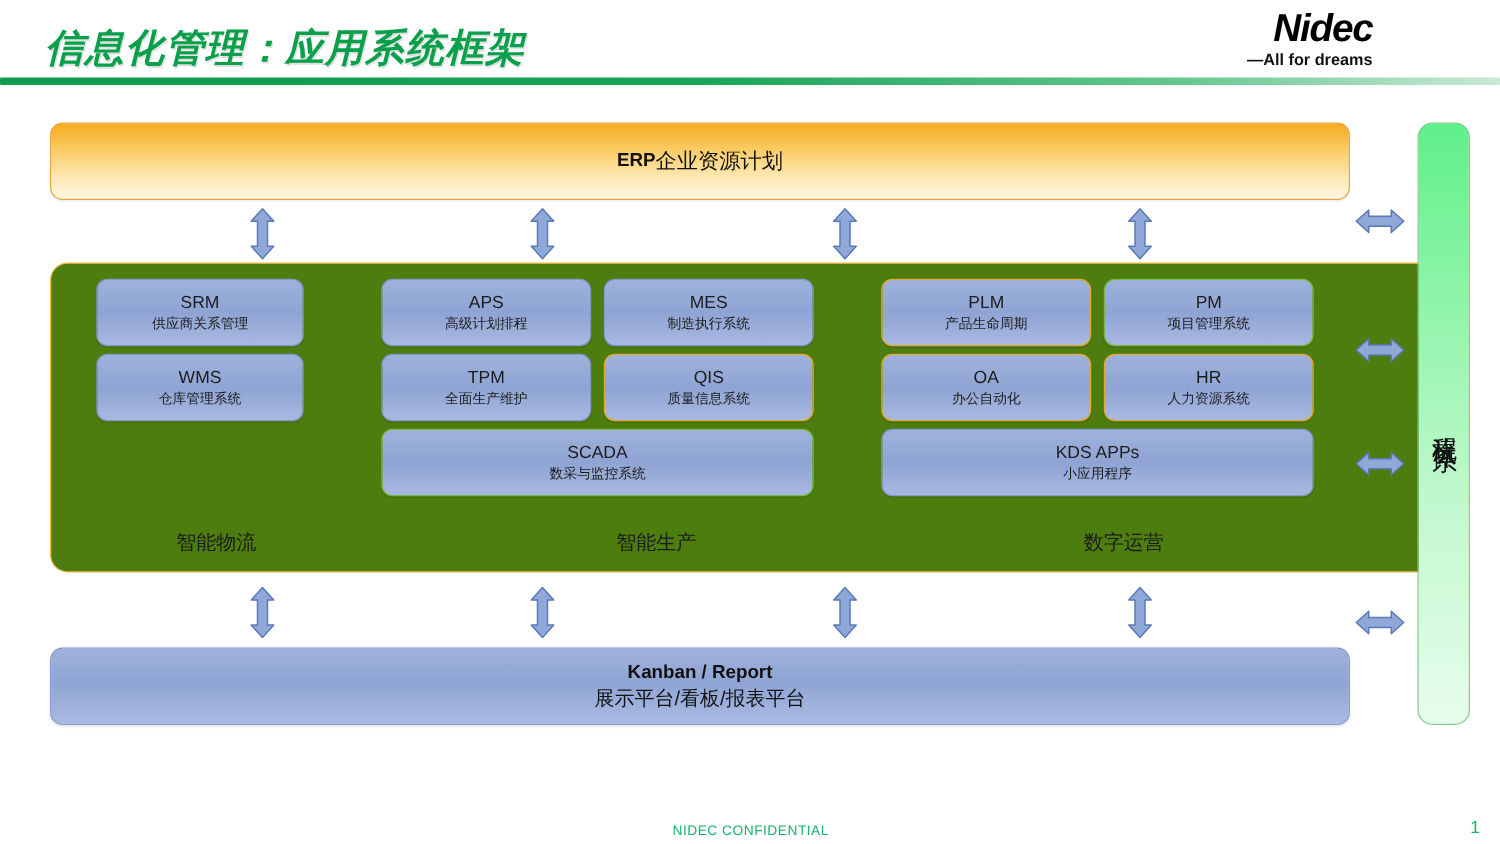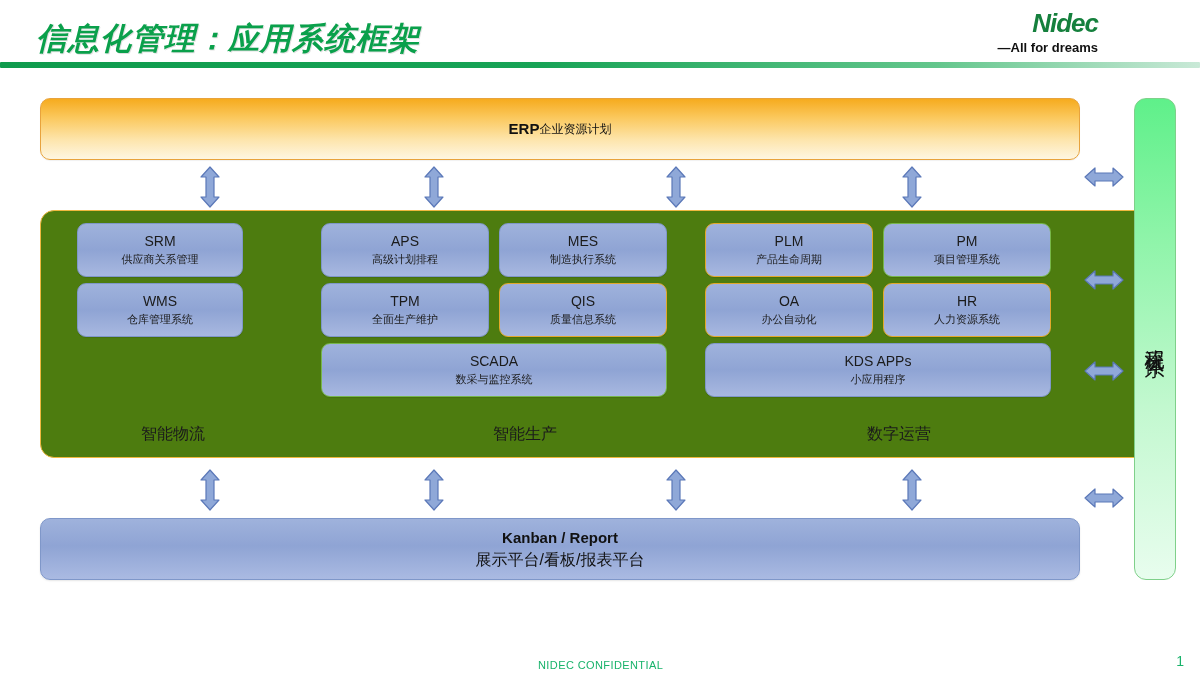--- a/index.html
+++ b/index.html
@@ -20,48 +20,48 @@
     text-shadow: 1px 1px 0 rgba(0,0,0,0.12);
   }
   .hrule {
     position: absolute; left: 0; top: 62px; width: 1200px; height: 6px;
     background: linear-gradient(to right, #0f9b4d 0%, #17a356 45%, #63c68c 78%, #c9e9d7 100%);
     border-radius: 1px;
   }
   .logo { position: absolute; right: 10px; top: 4px; width: 170px; height: 58px; }
   .logo-word {
     position: absolute; right: 8px; top: 0px;
-    font-size: 26px; font-weight: bold; font-style: italic;
-    color: #15803d; letter-spacing: -1px; line-height: 38px;
+    font-size: 31px; font-weight: bold; font-style: italic;
+    color: #000000; letter-spacing: -1px; line-height: 38px;
   }
   .logo-tag {
     position: absolute; right: 8px; top: 36px;
     font-size: 13px; font-weight: bold; color: #111; white-space: nowrap;
   }
 
   
   .erp {
     position: absolute; left: 40px; top: 98px; width: 1040px; height: 62px;
     border-radius: 10px;
     border: 1px solid #e8a33d;
     background: linear-gradient(to bottom, #f6ab1e 0%, #fbc95f 32%, #fde5ac 68%, #fef6e2 100%);
     display: flex; flex-direction: row; align-items: center; justify-content: center;
     box-shadow: 0 1px 1px rgba(0,0,0,0.06);
   }
   .erp-en { font-size: 15px; font-weight: bold; color: #111; line-height: 20px; }
-  .erp-cn { font-size: 12px; color: #111; line-height: 24px; }
+  .erp-cn { font-size: 17px; color: #111; line-height: 24px; }
 
   
   .mid-box {
     position: absolute; left: 40px; top: 210px; width: 1124px; height: 248px;
     border: 1.5px solid #f0b83f; border-radius: 14px; background: #4d7c0f;
   }
   .col { position: absolute; top: 12px; }
   .col-logistics { left: 36px;  width: 166px; }
-  .col-production { left: 280px; width: 346px; }
+  .col-production { left: 264px; width: 346px; }
   .col-digital  { left: 664px;  width: 346px; }
 
   .bx {
     border-radius: 9px;
     background: linear-gradient(to bottom, #9fb2dc 0%, #8fa4d4 50%, #a8b8e0 100%);
     border: 1.5px solid #7f97c9;
     display: flex; flex-direction: column; align-items: center; justify-content: center;
     height: 54px; margin-bottom: 6px;
     box-shadow: 0 1px 1px rgba(0,0,0,0.10);
   }

